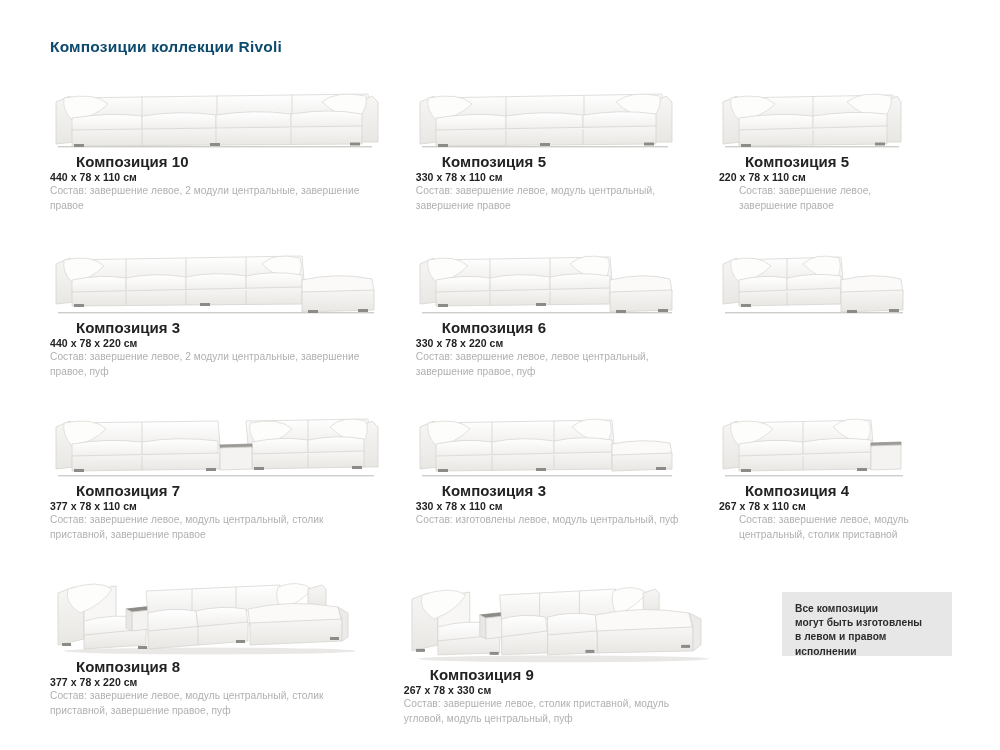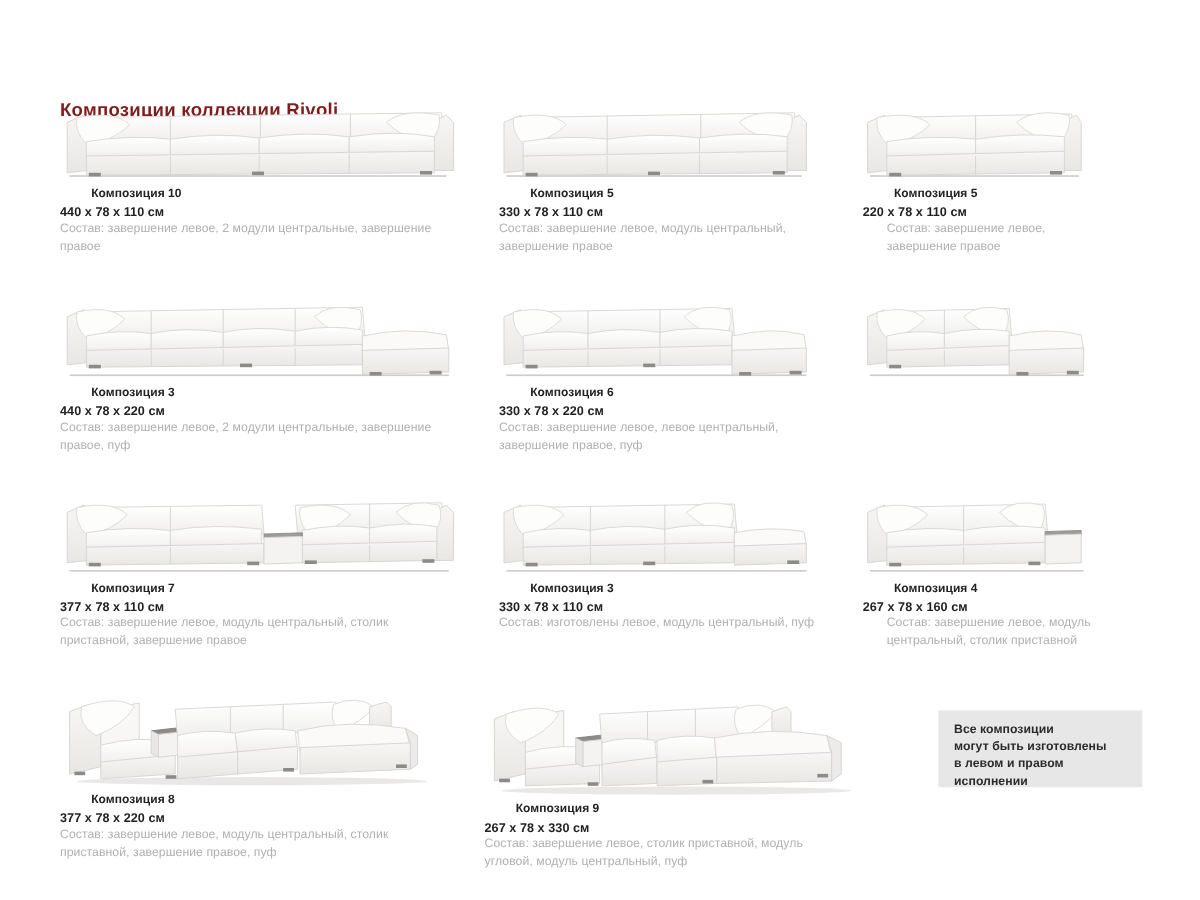--- a/index.html
+++ b/index.html
@@ -20,22 +20,21 @@
     padding: 0;
   }
 
   .page-title {
     position: absolute;
     left: 50px;
     top: 38px;
     font-size: 15.5px;
     font-weight: bold;
     letter-spacing: 0.2px;
-    color: #7f1d1d;
-    margin-top: 46px;
+    color: #0c4a6e;
   }
 
   .grid {
     position: absolute;
     left: 0;
     top: 74px;
     width: 1000px;
   }
 
   .row {
@@ -60,21 +59,21 @@
   .figure {
     display: flex;
     align-items: flex-end;
     justify-content: flex-start;
   }
   .figure svg { display: block; }
 
   .caption { margin-top: 3px; }
 
   .cap-name {
-    font-size: 10px;
+    font-size: 15px;
     font-weight: bold;
     color: #222222;
     line-height: 14.5px;
     letter-spacing: 0.05px;
     padding-left: 26px;
   }
   .cap-dims {
     font-size: 10.5px;
     font-weight: bold;
     color: #222222;
@@ -407,21 +406,21 @@
             <path d="M84 51 L84 65.4" stroke="#d6d4d1" stroke-width="0.8"></path>
 
             <path d="M152 38 L182 37 L182 41 L152 42 Z" fill="#9e9c99" stroke="#8d8b88" stroke-width="0.7"></path>
             <path d="M152 41 L182 40 L182 64 L152 65 Z" fill="#f4f3f1" stroke="#d6d4d1" stroke-width="0.8"></path>
             <rect x="22" y="64" width="10" height="3" fill="#8d8b88"></rect>
             <rect x="138" y="63" width="10" height="3" fill="#8d8b88"></rect>
           </svg>
         </div>
         <div class="caption">
           <div class="cap-name">Композиция 4</div>
-          <div class="cap-dims">267 x 78 x 160 см</div>
+          <div class="cap-dims">267 x 78 x 110 см</div>
           <div class="cap-desc">Состав: завершение левое, модуль центральный, столик приставной</div>
         </div>
       </div>
     </div>
 
     <div class="row row-4">
 
       <div class="cell c1">
         <div class="figure">
           <svg width="310" height="92" viewBox="0 0 310 92">

